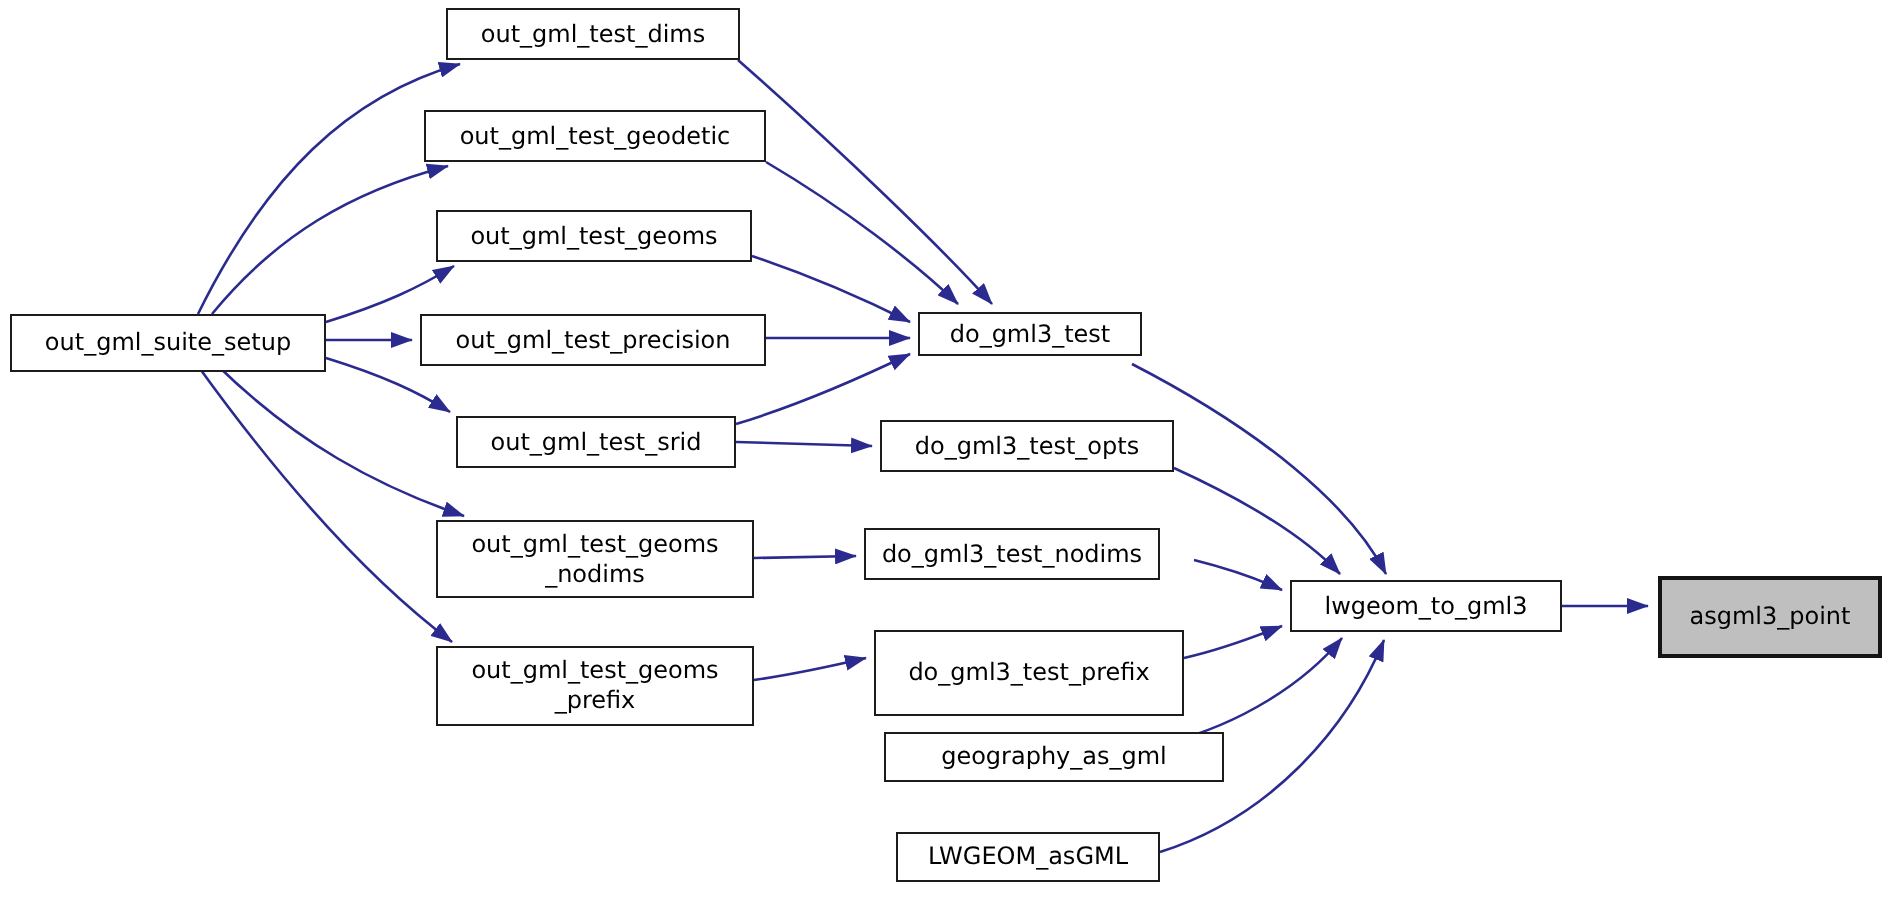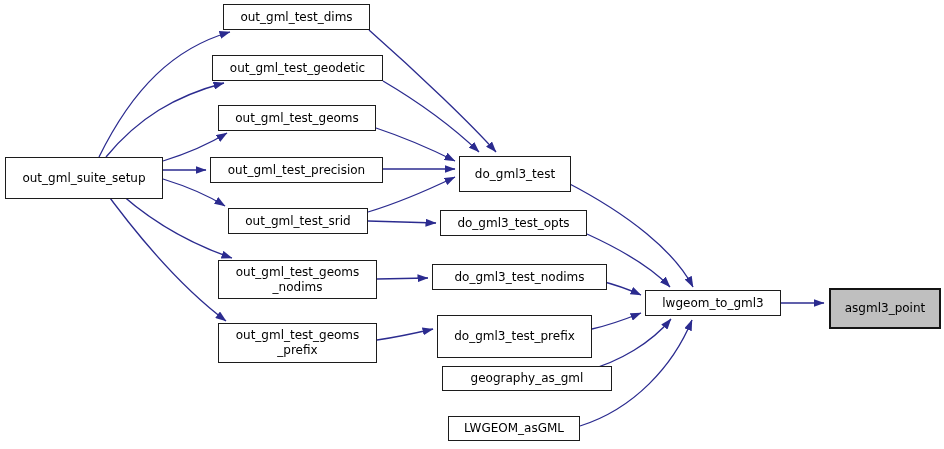--- a/index.html
+++ b/index.html
@@ -61,43 +61,43 @@
     <path class="edge" d="M 377,340 C 398,337 416,333 433,329" marker-end="url(#arrow)"></path>
     <path class="edge" d="M 566,182 C 630,215 675,252 693,287" marker-end="url(#arrow)"></path>
     <path class="edge" d="M 587,234 C 622,250 652,268 670,287" marker-end="url(#arrow)"></path>
     <path class="edge" d="M 597,280 C 613,284 628,289 641,295" marker-end="url(#arrow)"></path>
     <path class="edge" d="M 592,329 C 610,325 626,319 641,313" marker-end="url(#arrow)"></path>
     <path class="edge" d="M 585,371 C 620,362 652,342 671,319" marker-end="url(#arrow)"></path>
     <path class="edge" d="M 580,426 C 634,409 673,366 692,320" marker-end="url(#arrow)"></path>
     <path class="edge" d="M 781,303 L 824,303" marker-end="url(#arrow)"></path>
   </svg>
 
-  <div class="node" style="left:5px;top:157px;width:158px;height:42px;">out_gml_suite_setup</div>
+  <div class="node" style="left:5px;top:157px;width:158px;height:29px;">out_gml_suite_setup</div>
 
   <div class="node" style="left:223px;top:4px;width:147px;height:26px;">out_gml_test_dims</div>
 
   <div class="node" style="left:212px;top:55px;width:171px;height:26px;">out_gml_test_geodetic</div>
 
   <div class="node" style="left:218px;top:105px;width:158px;height:26px;">out_gml_test_geoms</div>
 
   <div class="node" style="left:210px;top:157px;width:173px;height:26px;">out_gml_test_precision</div>
 
   <div class="node" style="left:228px;top:208px;width:140px;height:26px;">out_gml_test_srid</div>
 
   <div class="node" style="left:218px;top:260px;width:159px;height:39px;">out_gml_test_geoms
 _nodims</div>
 
   <div class="node" style="left:218px;top:323px;width:159px;height:40px;">out_gml_test_geoms
 _prefix</div>
 
-  <div class="node" style="left:459px;top:156px;width:112px;height:36px;">do_gml3_test</div>
+  <div class="node" style="left:459px;top:156px;width:112px;height:22px;">do_gml3_test</div>
 
   <div class="node" style="left:440px;top:210px;width:147px;height:26px;">do_gml3_test_opts</div>
 
-  <div class="node" style="left:432px;top:264px;width:175px;height:26px;">do_gml3_test_nodims</div>
+  <div class="node" style="left:432px;top:264px;width:148px;height:26px;">do_gml3_test_nodims</div>
 
   <div class="node" style="left:437px;top:315px;width:155px;height:43px;">do_gml3_test_prefix</div>
 
   <div class="node" style="left:442px;top:366px;width:170px;height:25px;">geography_as_gml</div>
 
   <div class="node" style="left:448px;top:416px;width:132px;height:25px;">LWGEOM_asGML</div>
 
   <div class="node" style="left:645px;top:290px;width:136px;height:26px;">lwgeom_to_gml3</div>
 
   <div class="node highlight" style="left:829px;top:288px;width:112px;height:41px;">asgml3_point</div>

